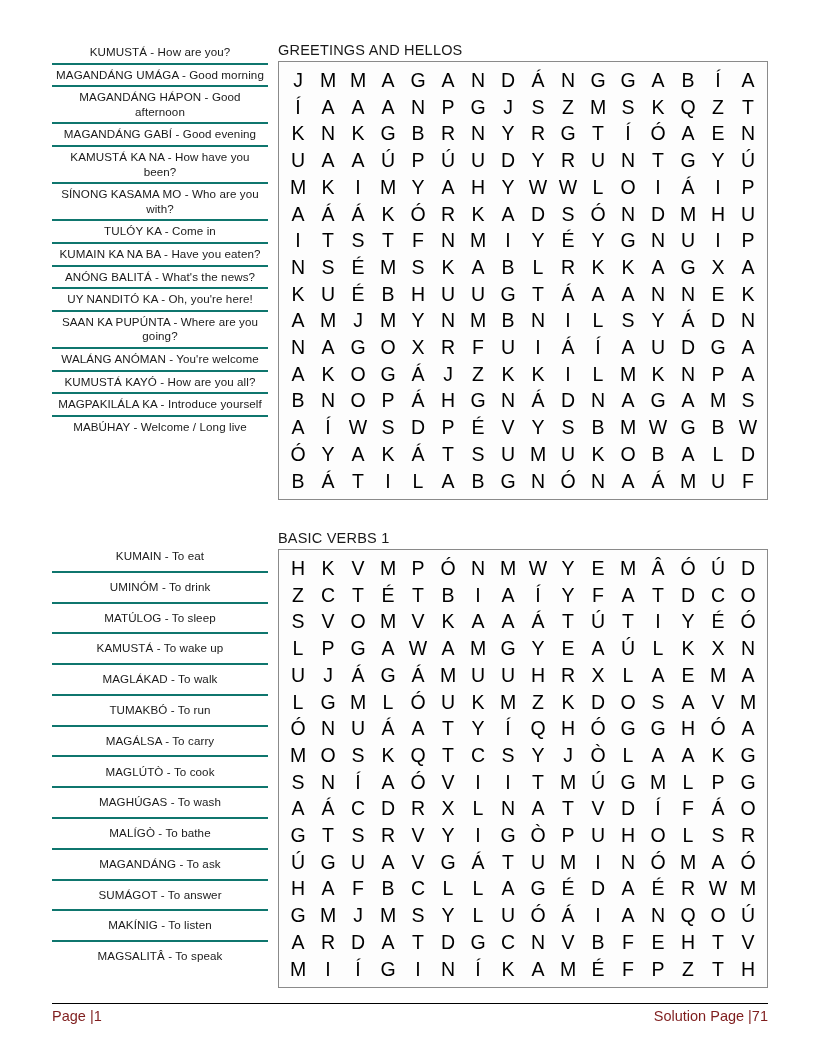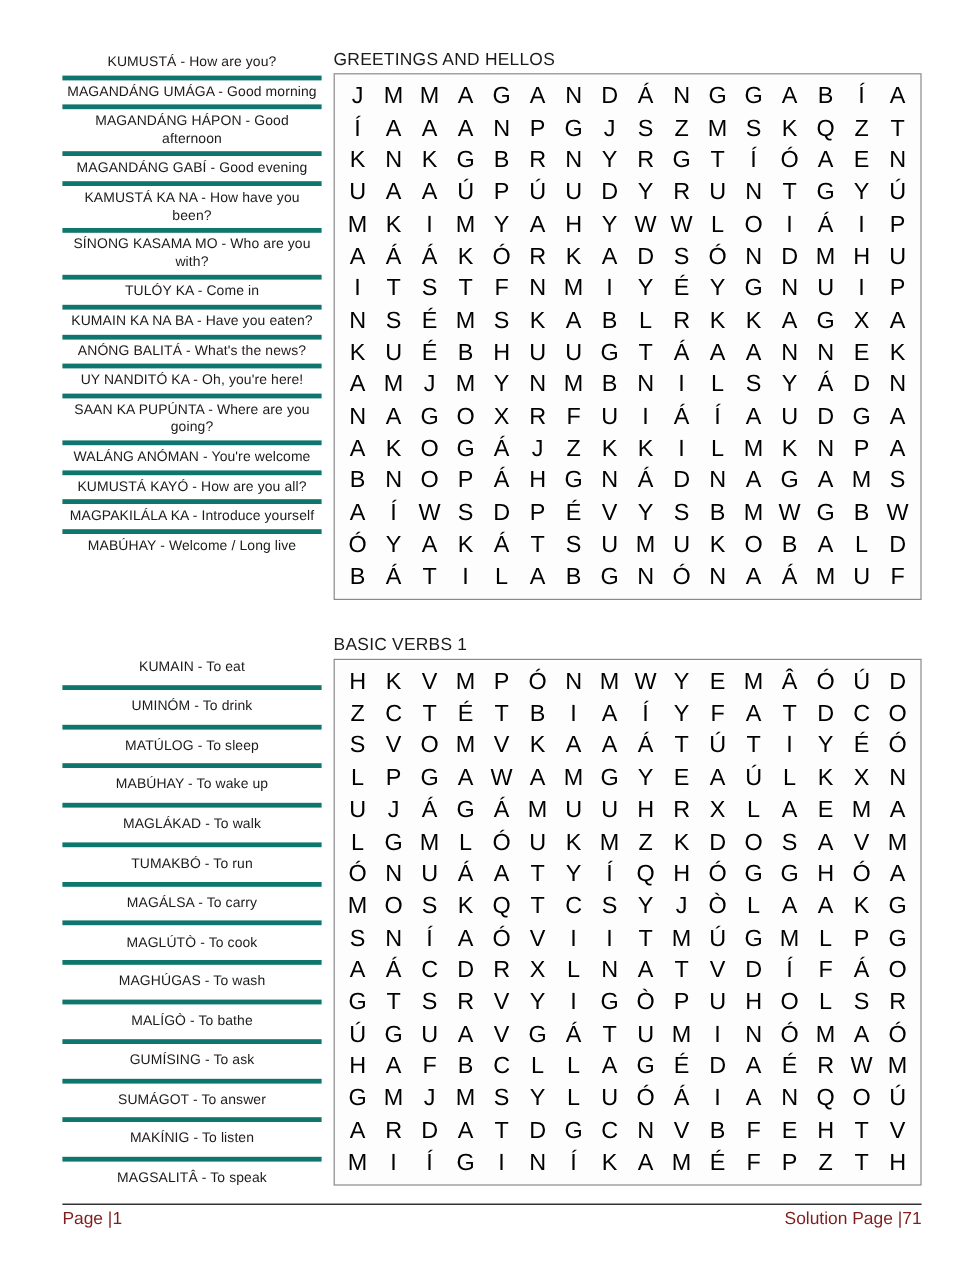--- a/index.html
+++ b/index.html
@@ -43,21 +43,21 @@
     width: 490px;
   }
 
   
   .wordlist {
     width: 216px;
     border-collapse: collapse;
     table-layout: fixed;
   }
   .wordlist td {
-    border-top: 4px solid #0f766e;
+    border-top: 2px solid #0f766e;
     border-bottom: 1px solid #c8c8c8;
     text-align: center;
     vertical-align: middle;
     font-size: 11.6px;
     line-height: 14.6px;
     padding: 3px 2px;
     color: #1a1a1a;
     letter-spacing: 0.1px;
   }
   .wordlist tr:first-child td { border-top: none; }
@@ -483,42 +483,42 @@
             <tr>
               <td>KUMAIN - To eat</td>
             </tr>
             <tr>
               <td>UMINÓM - To drink</td>
             </tr>
             <tr>
               <td>MATÚLOG - To sleep</td>
             </tr>
             <tr>
-              <td>MABÚHAY - To wake up</td>
+              <td>KAMUSTÁ - To wake up</td>
             </tr>
             <tr>
               <td>MAGLÁKAD - To walk</td>
             </tr>
             <tr>
               <td>TUMAKBÓ - To run</td>
             </tr>
             <tr>
               <td>MAGÁLSA - To carry</td>
             </tr>
             <tr>
               <td>MAGLÚTÒ - To cook</td>
             </tr>
             <tr>
               <td>MAGHÚGAS - To wash</td>
             </tr>
             <tr>
               <td>MALÍGÒ - To bathe</td>
             </tr>
             <tr>
-              <td>GUMÍSING - To ask</td>
+              <td>MAGANDÁNG - To ask</td>
             </tr>
             <tr>
               <td>SUMÁGOT - To answer</td>
             </tr>
             <tr>
               <td>MAKÍNIG - To listen</td>
             </tr>
             <tr>
               <td>MAGSALITÂ - To speak</td>
             </tr>

